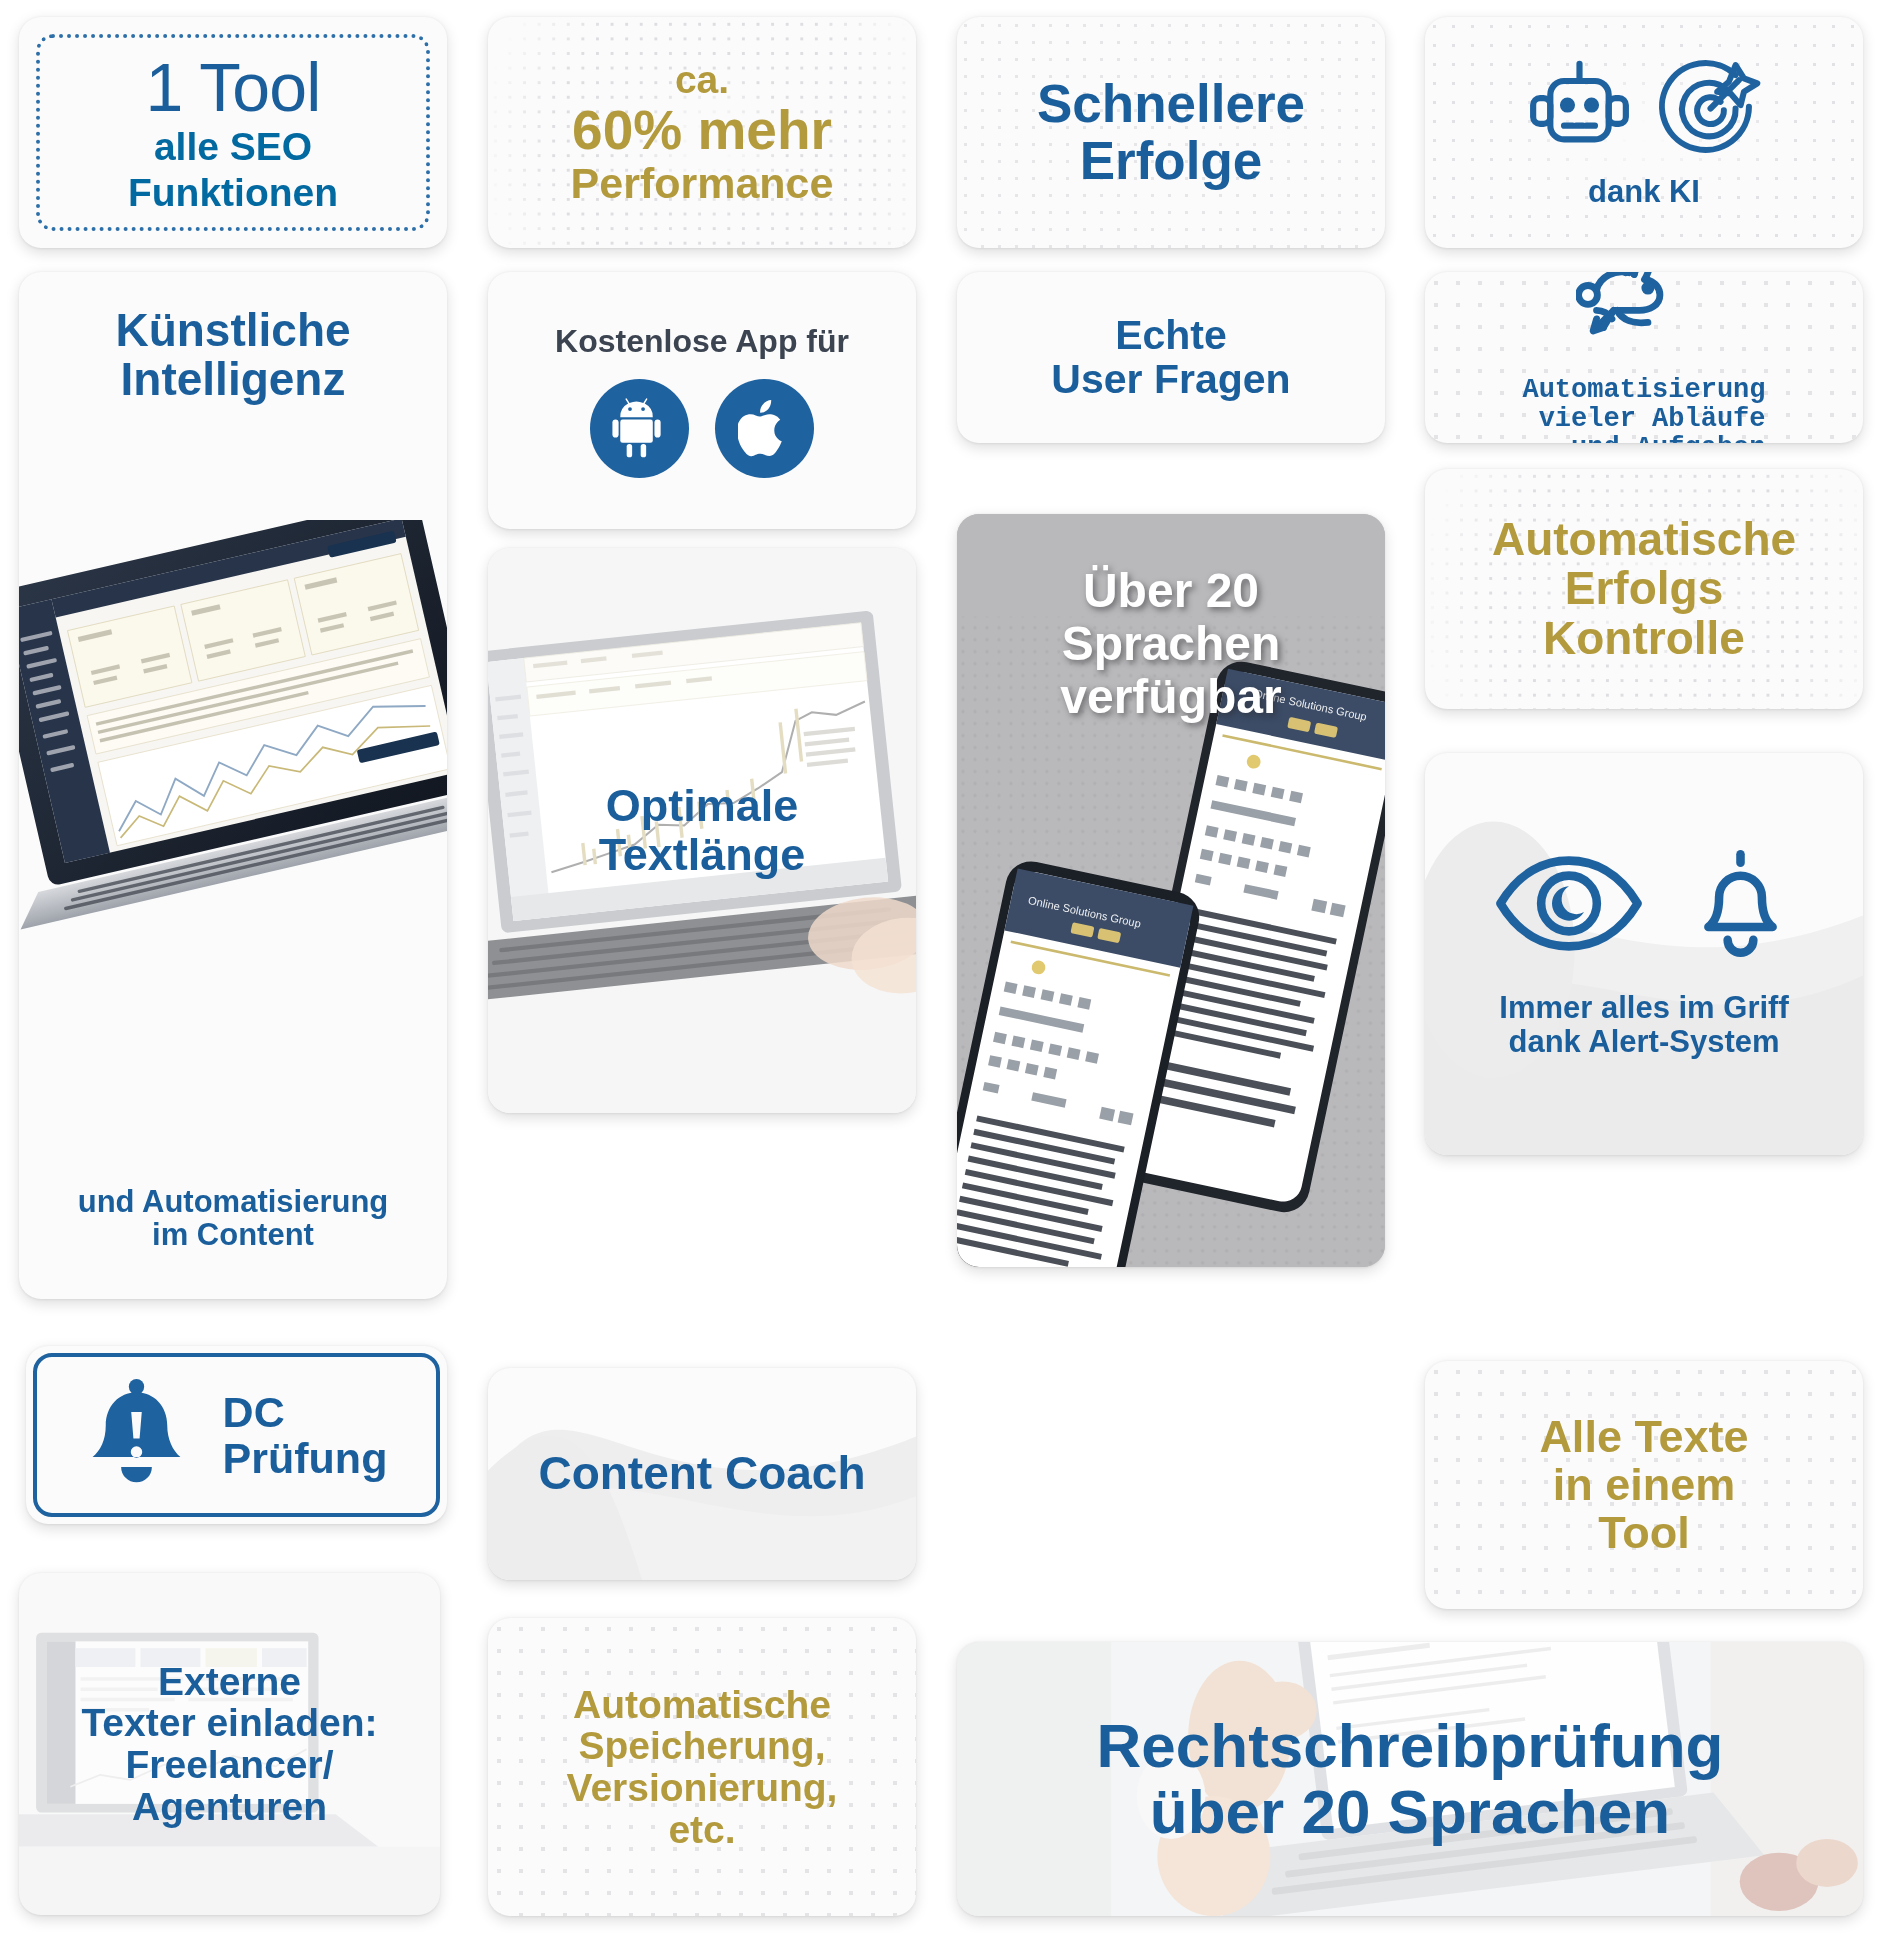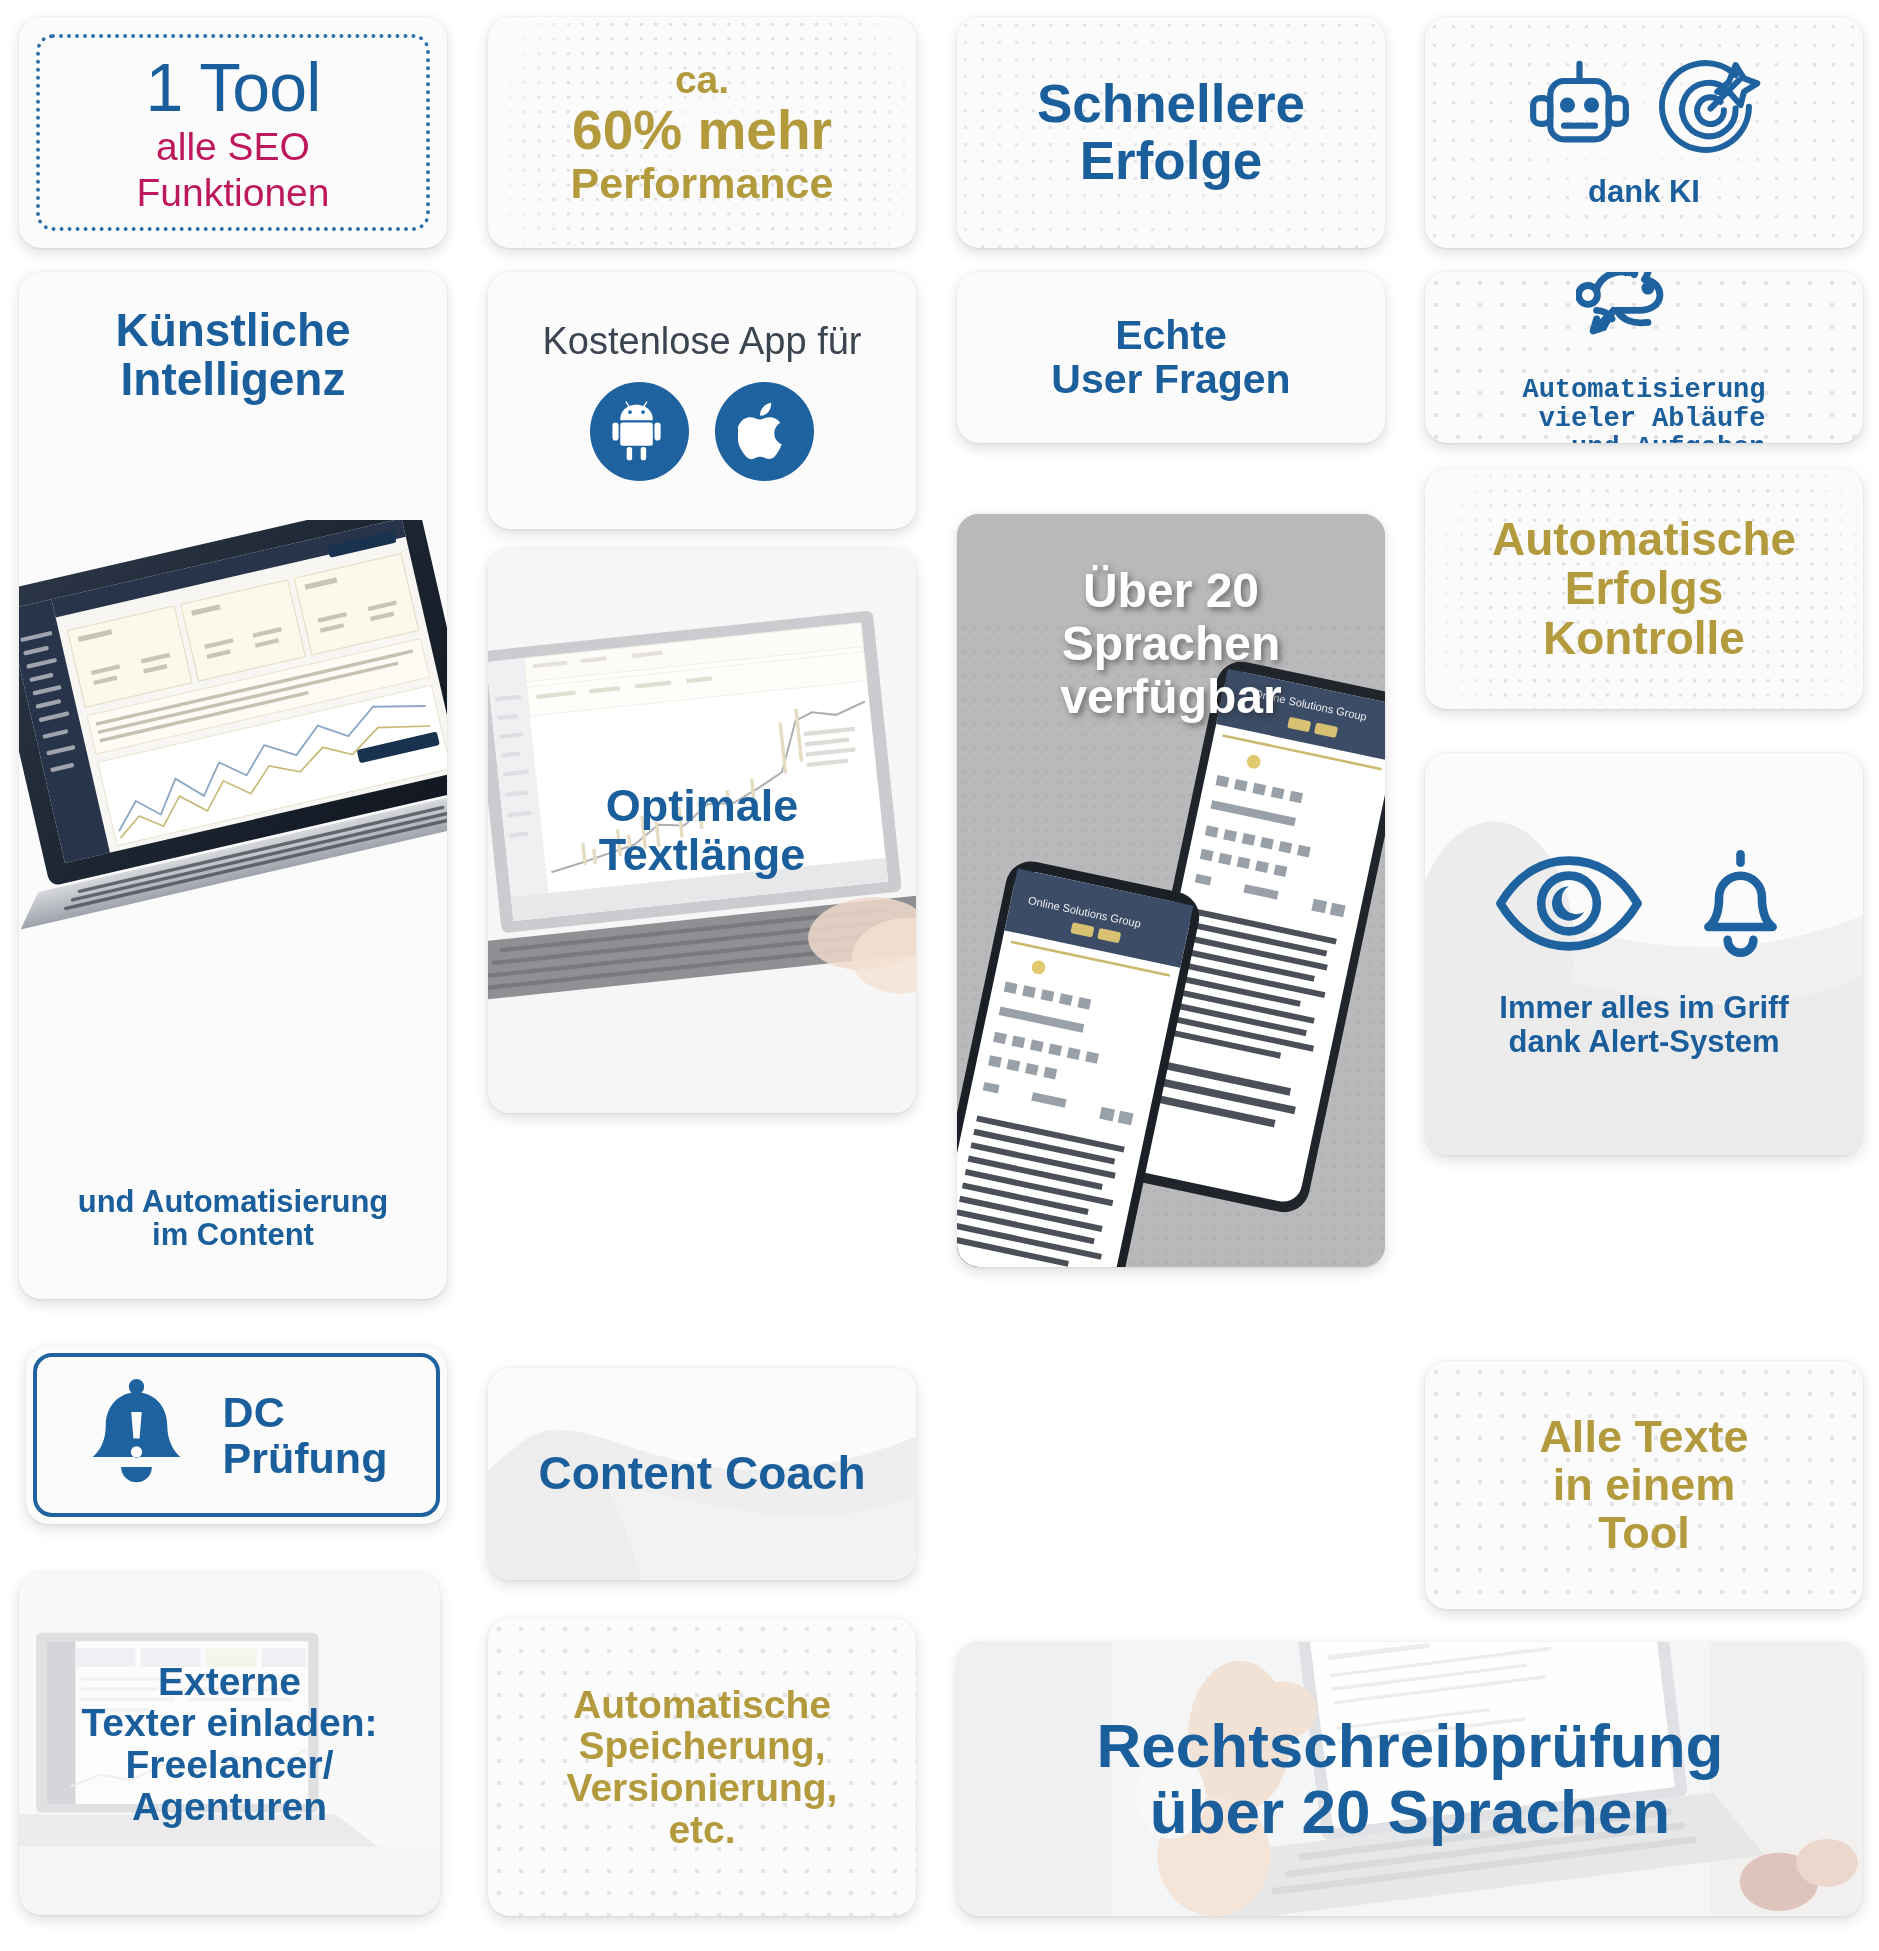--- a/index.html
+++ b/index.html
@@ -66,21 +66,21 @@
   .t-white  { color: #ffffff; font-weight: bold; line-height: 1.1;
               text-shadow: 2.6px 3.4px 6px rgba(40,40,45,.55); }
 
   
   #c-onetool { left: 19px; top: 17px; width: 428px; height: 231px; padding: 13.7px; }
   #c-onetool .dashed {
     position: absolute; inset: 17px;
     border: 4.3px dotted #2d6fa8; border-radius: 17px;
   }
   #c-onetool .big { font-size: 68px; color: #1a5e9c; font-weight: normal; letter-spacing: -0.9px; }
-  #c-onetool .sub { font-size: 39px; color: #be185d; font-weight: 400; line-height: 1.12; margin-top: 1.7px; }
+  #c-onetool .sub { font-size: 39px; color: #0369a1; font-weight: 700; line-height: 1.12; margin-top: 1.7px; }
 
   
   #c-perf { left: 488px; top: 17px; width: 428px; height: 231px; }
   #c-perf .l1 { font-size: 39px; }
   #c-perf .l2 { font-size: 55px; }
   #c-perf .l3 { font-size: 43px; }
 
   
   #c-fast { left: 957px; top: 17px; width: 428px; height: 231px; }
   #c-fast .txt { font-size: 53px; }
@@ -91,21 +91,21 @@
   #c-ki .cap { font-size: 31px; margin-top: 12px; }
 
   
   #c-ai { left: 19px; top: 272px; width: 428px; height: 1027px; justify-content: flex-start; padding-top: 34px; }
   #c-ai .ttl { font-size: 46px; }
   #c-ai .photo { position: absolute; left: -10.3px; top: 248px; width: 462px; height: 531px; z-index: 1; }
   #c-ai .cap { position: absolute; left: 0; right: 0; bottom: 48px; font-size: 31px; z-index: 3; }
 
   
   #c-app { left: 488px; top: 272px; width: 428px; height: 257px; }
-  #c-app .ttl { font-size: 38px; color: #3b4450; font-weight: 400; margin-bottom: 19px; }
+  #c-app .ttl { font-size: 32px; color: #3b4450; font-weight: 700; margin-bottom: 19px; }
   #c-app .row { display: flex; gap: 26px; }
   .circ { width: 99px; height: 99px; border-radius: 50%; background: #1f62a0;
           display: flex; align-items: center; justify-content: center; }
 
   
   #c-user { left: 957px; top: 272px; width: 428px; height: 171px; }
   #c-user .txt { font-size: 41px; }
 
   
   #c-rabbit { left: 1425px; top: 272px; width: 438px; height: 171px; flex-direction: column; gap: 17px; font-family: Liberation Mono, monospace; }

